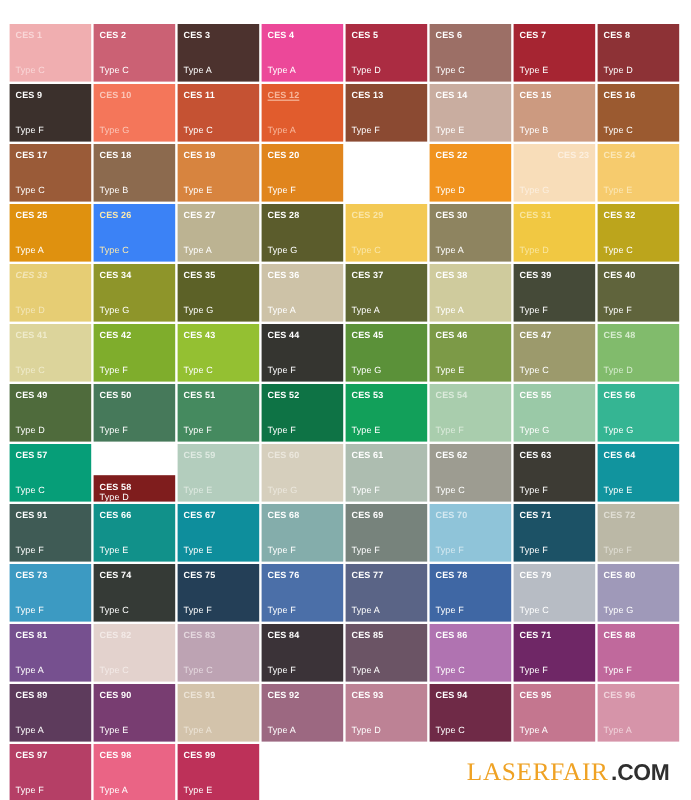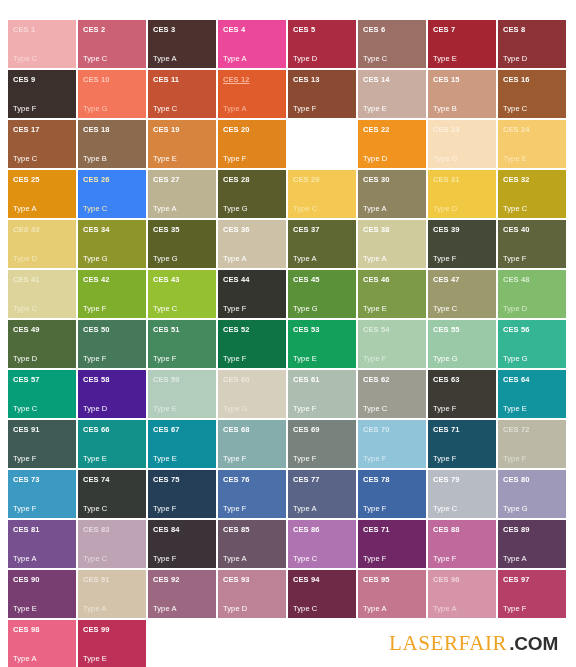--- a/index.html
+++ b/index.html
@@ -159,21 +159,21 @@
     </div>
     <div class="swatch">
       <div class="swatch-name" style="color: rgb(255, 255, 255);">CES 21</div>
       <div class="swatch-type" style="color: rgb(255, 255, 255);">Type D</div>
     </div>
     <div class="swatch" style="background: rgb(240, 147, 31);">
       <div class="swatch-name" style="color: rgb(255, 255, 255);">CES 22</div>
       <div class="swatch-type" style="color: rgb(255, 255, 255);">Type D</div>
     </div>
     <div class="swatch" style="background: rgb(248, 221, 185);">
-      <div class="swatch-name" style="color: rgb(252, 239, 223);">CES 23</div>
+      <div class="swatch-name" style="color: rgb(252, 239, 223); text-align: right;">CES 23</div>
       <div class="swatch-type" style="color: rgb(252, 239, 223);">Type G</div>
     </div>
     <div class="swatch" style="background: rgb(246, 203, 109);">
       <div class="swatch-name" style="color: rgb(251, 231, 183);">CES 24</div>
       <div class="swatch-type" style="color: rgb(251, 231, 183);">Type E</div>
     </div>
     <div class="swatch" style="background: rgb(223, 145, 15);">
       <div class="swatch-name" style="color: rgb(255, 255, 255);">CES 25</div>
       <div class="swatch-type" style="color: rgb(255, 255, 255);">Type A</div>
     </div>
@@ -298,21 +298,21 @@
       <div class="swatch-type" style="color: rgb(255, 255, 255);">Type G</div>
     </div>
     <div class="swatch" style="background: rgb(53, 181, 147);">
       <div class="swatch-name" style="color: rgb(255, 255, 255);">CES 56</div>
       <div class="swatch-type" style="color: rgb(255, 255, 255);">Type G</div>
     </div>
     <div class="swatch" style="background: rgb(6, 158, 120);">
       <div class="swatch-name" style="color: rgb(255, 255, 255);">CES 57</div>
       <div class="swatch-type" style="color: rgb(255, 255, 255);">Type C</div>
     </div>
-    <div class="swatch" style="background: #4c1d95;">
+    <div class="swatch" style="background: #7f1d1d; margin-top: 26px;">
       <div class="swatch-name" style="color: rgb(255, 255, 255);">CES 58</div>
       <div class="swatch-type" style="color: rgb(255, 255, 255);">Type D</div>
     </div>
     <div class="swatch" style="background: rgb(179, 205, 189);">
       <div class="swatch-name" style="color: rgb(223, 234, 226);">CES 59</div>
       <div class="swatch-type" style="color: rgb(223, 234, 226);">Type E</div>
     </div>
     <div class="swatch" style="background: rgb(214, 207, 189);">
       <div class="swatch-name" style="color: rgb(235, 231, 221);">CES 60</div>
       <div class="swatch-type" style="color: rgb(235, 231, 221);">Type G</div>
@@ -393,20 +393,24 @@
       <div class="swatch-name" style="color: rgb(255, 255, 255);">CES 79</div>
       <div class="swatch-type" style="color: rgb(255, 255, 255);">Type C</div>
     </div>
     <div class="swatch" style="background: rgb(159, 153, 185);">
       <div class="swatch-name" style="color: rgb(255, 255, 255);">CES 80</div>
       <div class="swatch-type" style="color: rgb(255, 255, 255);">Type G</div>
     </div>
     <div class="swatch" style="background: rgb(118, 80, 143);">
       <div class="swatch-name" style="color: rgb(255, 255, 255);">CES 81</div>
       <div class="swatch-type" style="color: rgb(255, 255, 255);">Type A</div>
+    </div>
+    <div class="swatch" style="background: rgb(227, 210, 205);">
+      <div class="swatch-name" style="color: rgb(243, 234, 231);">CES 82</div>
+      <div class="swatch-type" style="color: rgb(243, 234, 231);">Type C</div>
     </div>
     <div class="swatch" style="background: rgb(189, 163, 179);">
       <div class="swatch-name" style="color: rgb(229, 216, 223);">CES 83</div>
       <div class="swatch-type" style="color: rgb(229, 216, 223);">Type C</div>
     </div>
     <div class="swatch" style="background: rgb(59, 51, 56);">
       <div class="swatch-name" style="color: rgb(255, 255, 255);">CES 84</div>
       <div class="swatch-type" style="color: rgb(255, 255, 255);">Type F</div>
     </div>
     <div class="swatch" style="background: rgb(107, 84, 101);">

